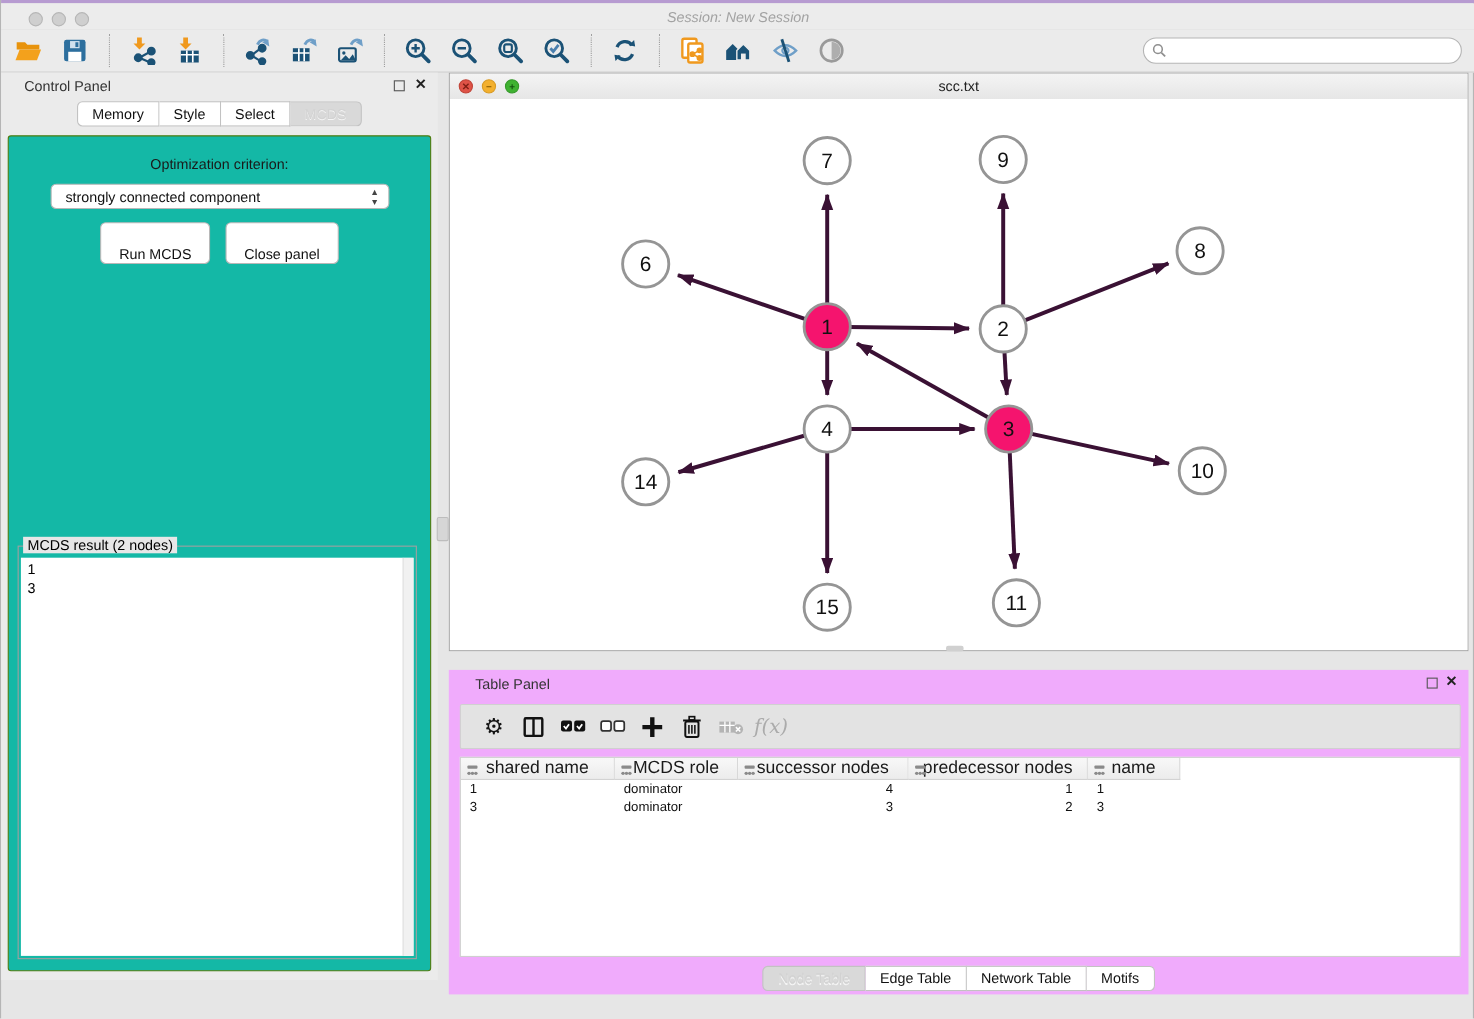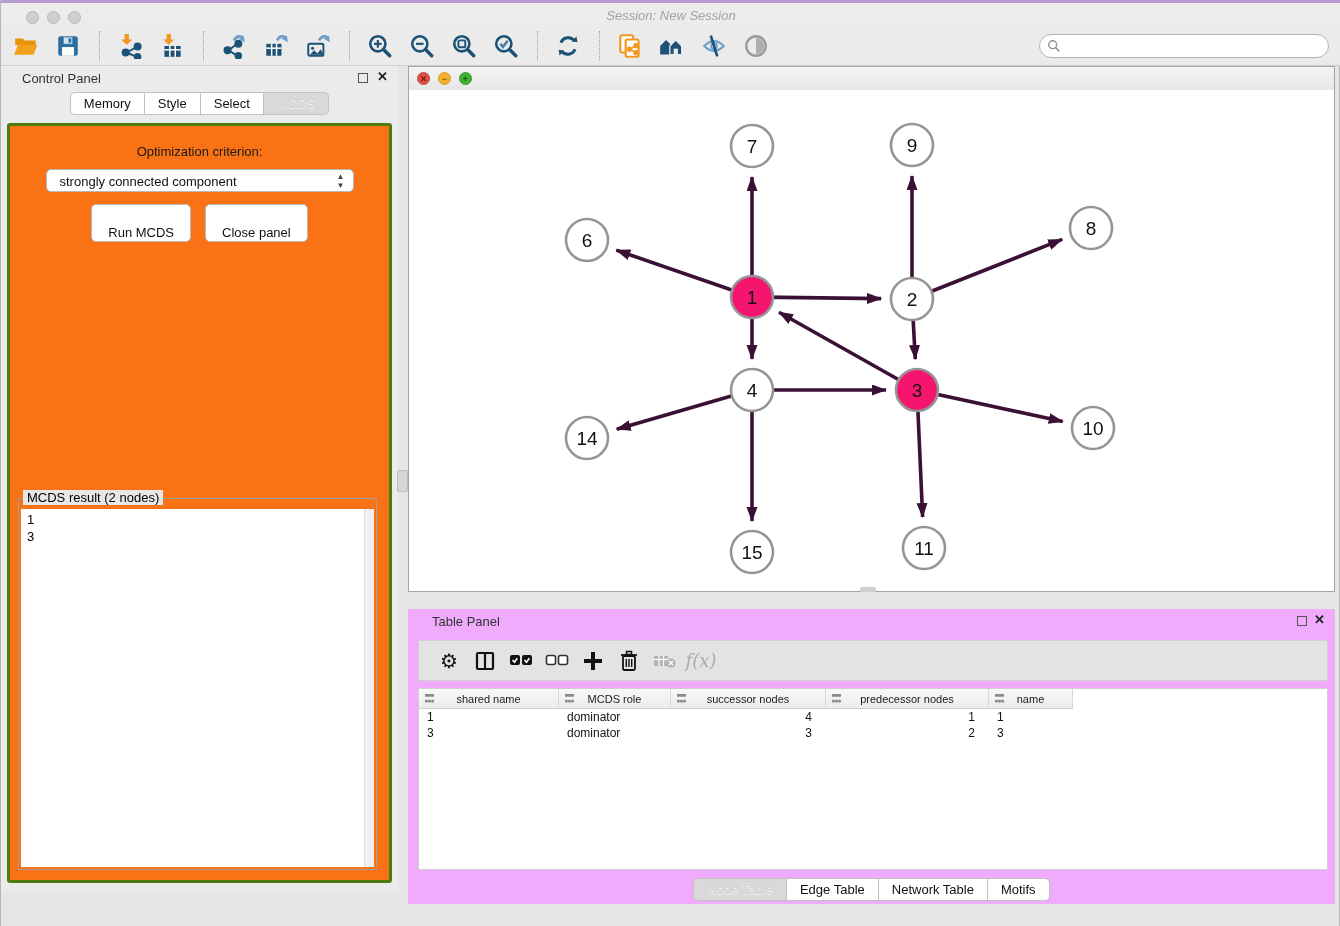--- a/index.html
+++ b/index.html
@@ -28,22 +28,22 @@
   .panel-title{position:absolute;left:8px;top:5px;font-size:13px;color:#333;}
   .float-btn{position:absolute;top:7px;width:10px;height:10px;border:1.5px solid #555;box-sizing:border-box;background:#fff0;}
   .close-btn{position:absolute;top:4px;font-size:13px;font-weight:700;color:#222;line-height:14px;}
   .cp-float{right:30px;} .cp-close{right:10px;}
   .seg{display:flex;justify-content:center;position:relative;z-index:2;}
   .seg-tab{background:#fff;border:1px solid #c2c2c2;border-left:none;padding:0 13px;font-size:13px;
            color:#111;height:21px;line-height:21px;cursor:default;}
   .seg-tab:first-child{border-left:1px solid #c2c2c2;border-radius:5px 0 0 5px;}
   .seg-tab:last-child{border-radius:0 5px 5px 0;}
   .seg-tab.sel{background:#d9d9d9;color:#d2d2d2;text-shadow:0 1px 0 #f5f5f5;}
-  .cp-body{position:absolute;left:6px;right:6px;top:57px;bottom:8px;background:#f97316;
-           border:3px solid #4d7c0f;border-radius:3px;}
+  .cp-body{position:absolute;left:6px;right:6px;top:57px;bottom:8px;background:#14b8a6;
+           border:1px solid #4d7c0f;border-radius:3px;}
   .opt-label{margin-top:18px;text-align:center;font-size:13px;color:#1a1a1a;}
   .criterion{position:relative;margin:10px auto 0;width:308px;height:23px;background:#fff;border:1px solid #b8b8b8;
              border-radius:5px;font-size:13px;line-height:23px;padding-left:13px;box-sizing:border-box;color:#111;}
   .stepper{position:absolute;right:8px;top:2px;font-size:8px;line-height:9px;color:#444;text-align:center;}
   .btn-row{display:flex;justify-content:center;gap:14px;margin-top:12px;}
   .push-btn{background:#fff;border:1px solid #b8b8b8;border-radius:5px;height:22px;line-height:20px;
             font-size:13px;color:#111;padding:18px 16px;}
   .result-box{position:absolute;left:8px;right:12px;top:372px;bottom:10px;border:1px solid #a0a0a0;}
   .result-legend{position:absolute;left:4px;top:-9px;background:#e7e7e7;padding:0 4px;font-size:13px;color:#000;}
   .result-area{position:absolute;left:2px;right:2px;top:10px;bottom:2px;background:#fff;overflow:hidden;}
@@ -70,21 +70,21 @@
   .tp-toolbar{position:absolute;left:10px;right:7px;top:31px;height:41px;background:#e3e3e3;
               border:1px solid #d0d0d0;border-radius:2px;display:flex;align-items:center;padding-left:12px;box-sizing:border-box;}
   .tpi{width:36px;height:26px;display:flex;align-items:center;justify-content:center;flex:0 0 auto;}
   .gear-glyph{font-size:20px;color:#141414;line-height:22px;}
   .fx-glyph{font-family:"DejaVu Serif",serif;font-style:italic;font-size:18px;color:#ababab;}
   .table-area{position:absolute;left:10px;right:7px;top:79px;height:182px;background:#fff;
               border:1px solid #cfcfcf;box-sizing:border-box;overflow:hidden;}
   .thead{display:flex;height:20px;}
   .th{position:relative;height:20px;background:linear-gradient(#f8f8f8,#ececec);
       border-right:1px solid #d8d8d8;border-bottom:1px solid #cfcfcf;box-sizing:border-box;
-      display:flex;align-items:center;justify-content:center;font-size:11px;color:#1a1a1a;flex:0 0 auto;}
+      display:flex;align-items:center;justify-content:center;font-size:16px;color:#1a1a1a;flex:0 0 auto;}
   .hier-icon{position:absolute;left:5px;top:4px;}
   .tr{display:flex;height:16px;}
   .td{font-size:12px;color:#111;line-height:16px;box-sizing:border-box;padding:0 14px 0 8px;flex:0 0 auto;}
   .tp-tabs{position:absolute;left:0;right:0;bottom:3px;display:flex;justify-content:center;}
   
   .statusbar{position:absolute;left:0;top:891px;width:1340px;height:35px;background:#e9e9e9;
              border-top:1px solid #c9c9c9;box-sizing:border-box;}
   .hist-btn{position:absolute;left:10px;top:6px;width:30px;height:23px;background:#f3f3f3;border:1px solid #b5b5b5;
             border-radius:2px;display:flex;align-items:center;justify-content:center;}
   .mem-btn{position:absolute;right:9px;top:5px;height:24px;background:linear-gradient(#fdfdfd,#eee);
@@ -301,20 +301,21 @@
   </div>
   <div class="v-splitter"></div>
 
   <div class="net-window">
     <div class="net-titlebar">
       <div class="net-lights">
         <span class="nl red">✕</span>
         <span class="nl yel">−</span>
         <span class="nl grn">+</span>
       </div>
+      <div class="net-title">scc.txt</div>
     </div>
     <div class="net-canvas">
       <svg width="925" height="501" viewBox="0 0 925 501" id="graph-svg">
         <defs>
           <marker id="arrow" markerUnits="userSpaceOnUse" markerWidth="15" markerHeight="12" refX="14" refY="5.5" orient="auto">
             <path id="arrowhead-path" d="M0,0 L15,5.5 L0,11 Z" fill="#3a1134"></path>
           </marker>
         </defs>
       <line x1="343" y1="207" x2="343" y2="87" stroke="#3a1134" stroke-width="3.6" marker-end="url(#arrow)"></line>
           <line x1="343" y1="207" x2="207.30089636950896" y2="160.12212783673945" stroke="#3a1134" stroke-width="3.6" marker-end="url(#arrow)"></line>

